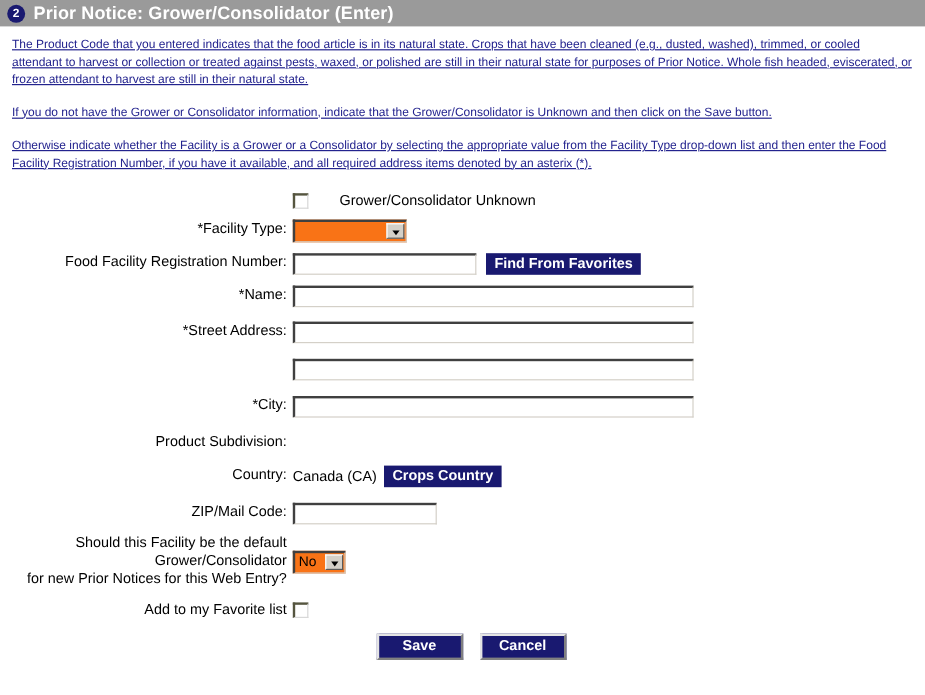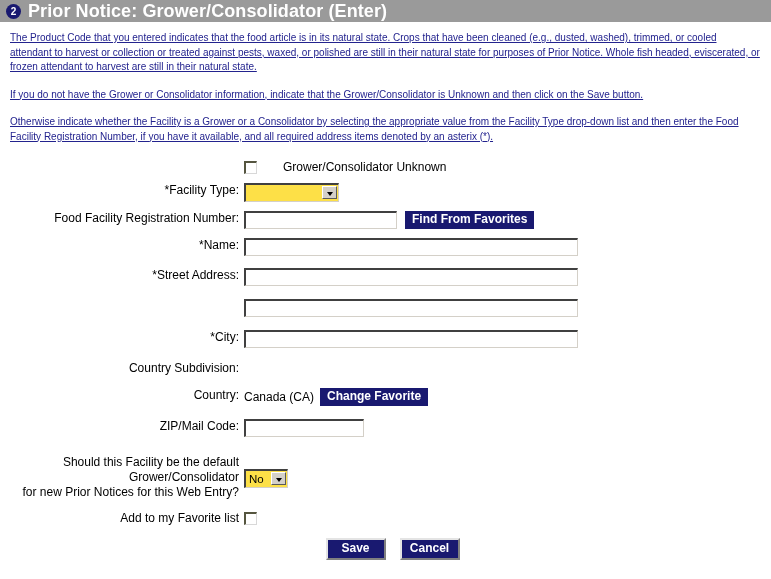--- a/index.html
+++ b/index.html
@@ -36,21 +36,21 @@
     font-weight: bold;
     line-height: 15px;
     text-align: center;
     flex: 0 0 auto;
     margin-right: 7px;
     font-family: "Liberation Sans", sans-serif;
   }
   .header-title {
     color: #ffffff;
     font-weight: bold;
-    font-size: 18px;
+    font-size: 15px;
     letter-spacing: 0.1px;
     white-space: nowrap;
   }
 
   
   .intro {
     color: #23238e;
     font-size: 10px;
     line-height: 14.5px;
     margin: 9px 10px 0 10px;
@@ -103,21 +103,21 @@
   }
   .txt.w-reg { width: 153px; }
   .txt.w-wide { width: 334px; }
   .txt.w-zip { width: 120px; }
 
   
   .sel-wrap {
     position: relative;
     display: inline-block;
     height: 19px;
-    background: #fde047;
+    background: #f97316;
     border-top: 2px solid #404040;
     border-left: 2px solid #404040;
     border-right: 1px solid #d4d0c8;
     border-bottom: 1px solid #d4d0c8;
     box-sizing: border-box;
   }
   .sel-wrap.w-facility { width: 95px; }
   .sel-wrap.w-subdiv { width: 155px; }
   .sel-wrap.w-yesno { width: 44px; }
   .sel-text {
@@ -185,21 +185,21 @@
     background: #191970;
     color: #ffffff;
     font-weight: bold;
     font-size: 12px;
     font-family: "Liberation Sans", sans-serif;
     border-top: 2px solid #e4e4e4;
     border-left: 2px solid #e4e4e4;
     border-right: 2px solid #808080;
     border-bottom: 2px solid #808080;
     padding: 2px 0 3px 0;
-    width: 60px;
+    width: 72px;
     text-align: center;
     line-height: 13px;
     cursor: pointer;
   }
 
   .hint-txt {
     font-size: 12px;
     color: #000;
     margin-left: 7px;
   }
@@ -286,32 +286,32 @@
   </div>
 
   <div class="row" style="margin-bottom:13px;">
     <div class="label-col">*City:</div>
     <div class="field-col">
       <input class="txt w-wide" type="text" value="" style="">
     </div>
   </div>
 
   <div class="row" style="margin-bottom:12px;">
-    <div class="label-col">Country Subdivision:</div>
+    <div class="label-col">Product Subdivision:</div>
   </div>
 
   <div class="row" style="margin-bottom:13px;">
     <div class="label-col">Country:</div>
     <div class="field-col">
       <span class="country-value">Canada (CA)</span>
-      <button class="btn-navy">Change Favorite</button>
-    </div>
-  </div>
-
-  <div class="row" style="margin-bottom:18px;">
+      <button class="btn-navy">Crops Country</button>
+    </div>
+  </div>
+
+  <div class="row" style="margin-bottom:8px;">
     <div class="label-col">ZIP/Mail Code:</div>
     <div class="field-col">
       <input class="txt w-zip" type="text" value="" style="">
     </div>
   </div>
 
   <div class="row" style="margin-bottom:11px;">
     <div class="label-col">Should this Facility be the default
 Grower/Consolidator
 for new Prior Notices for this Web Entry?</div>

